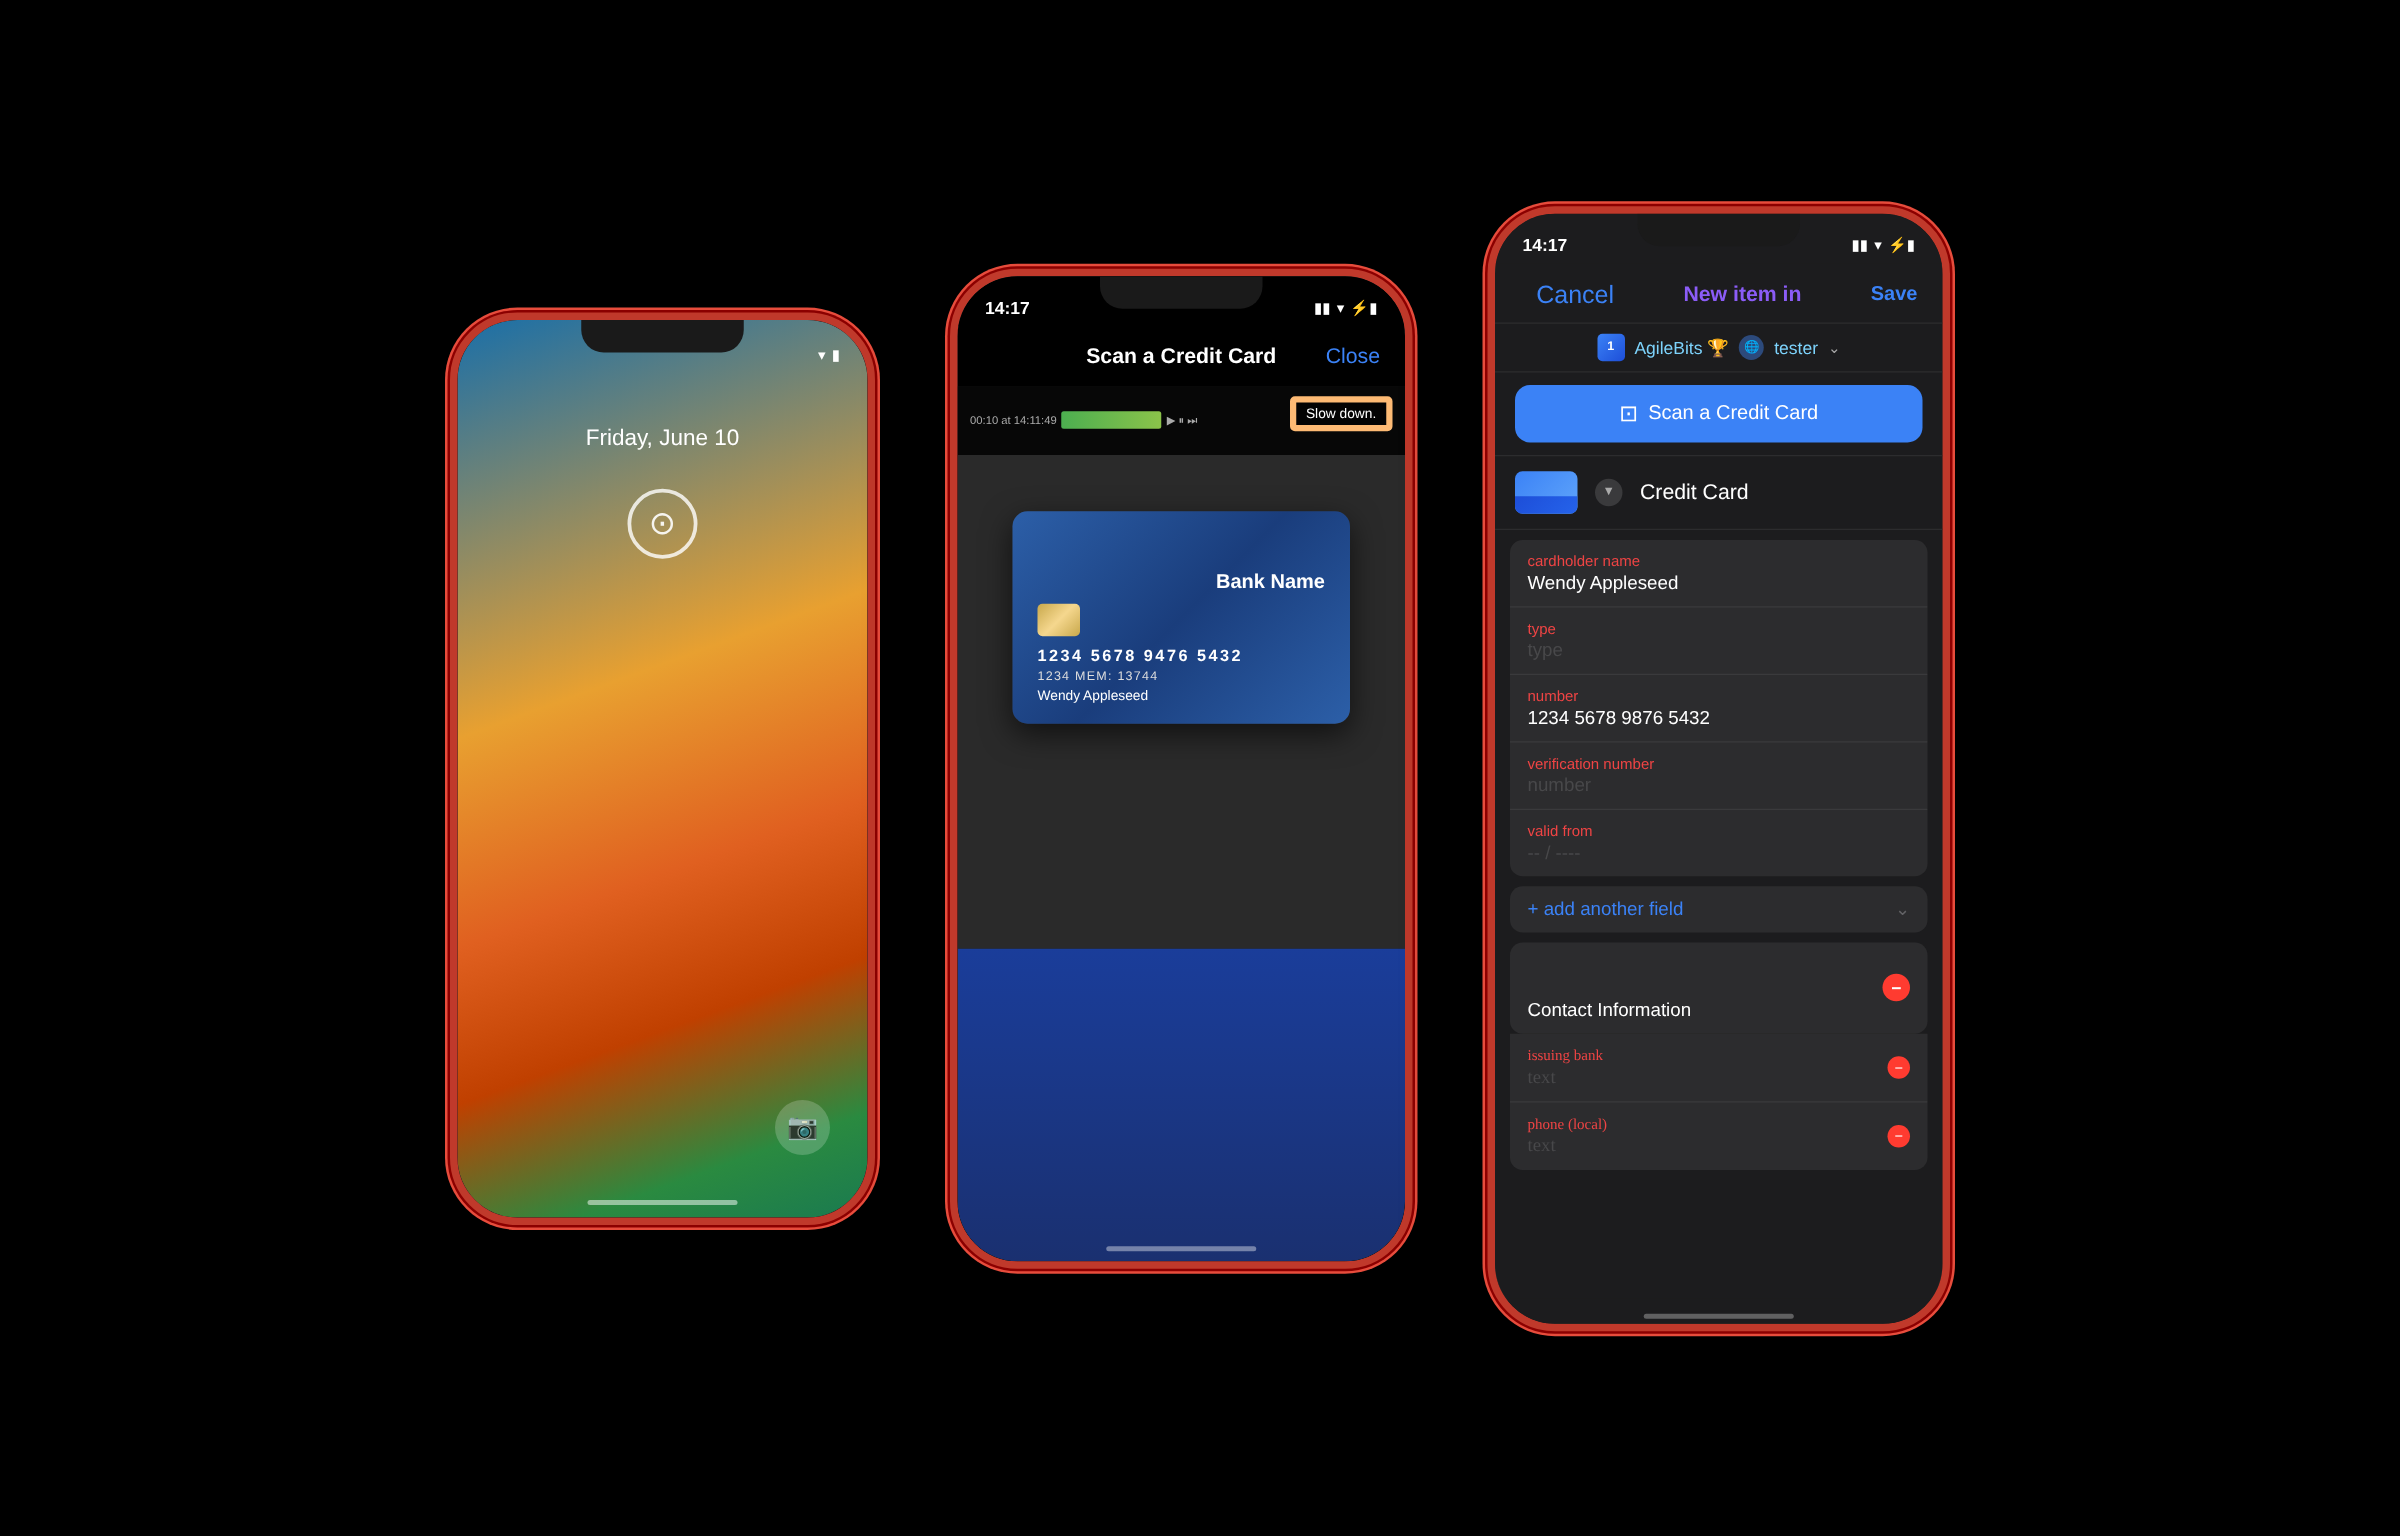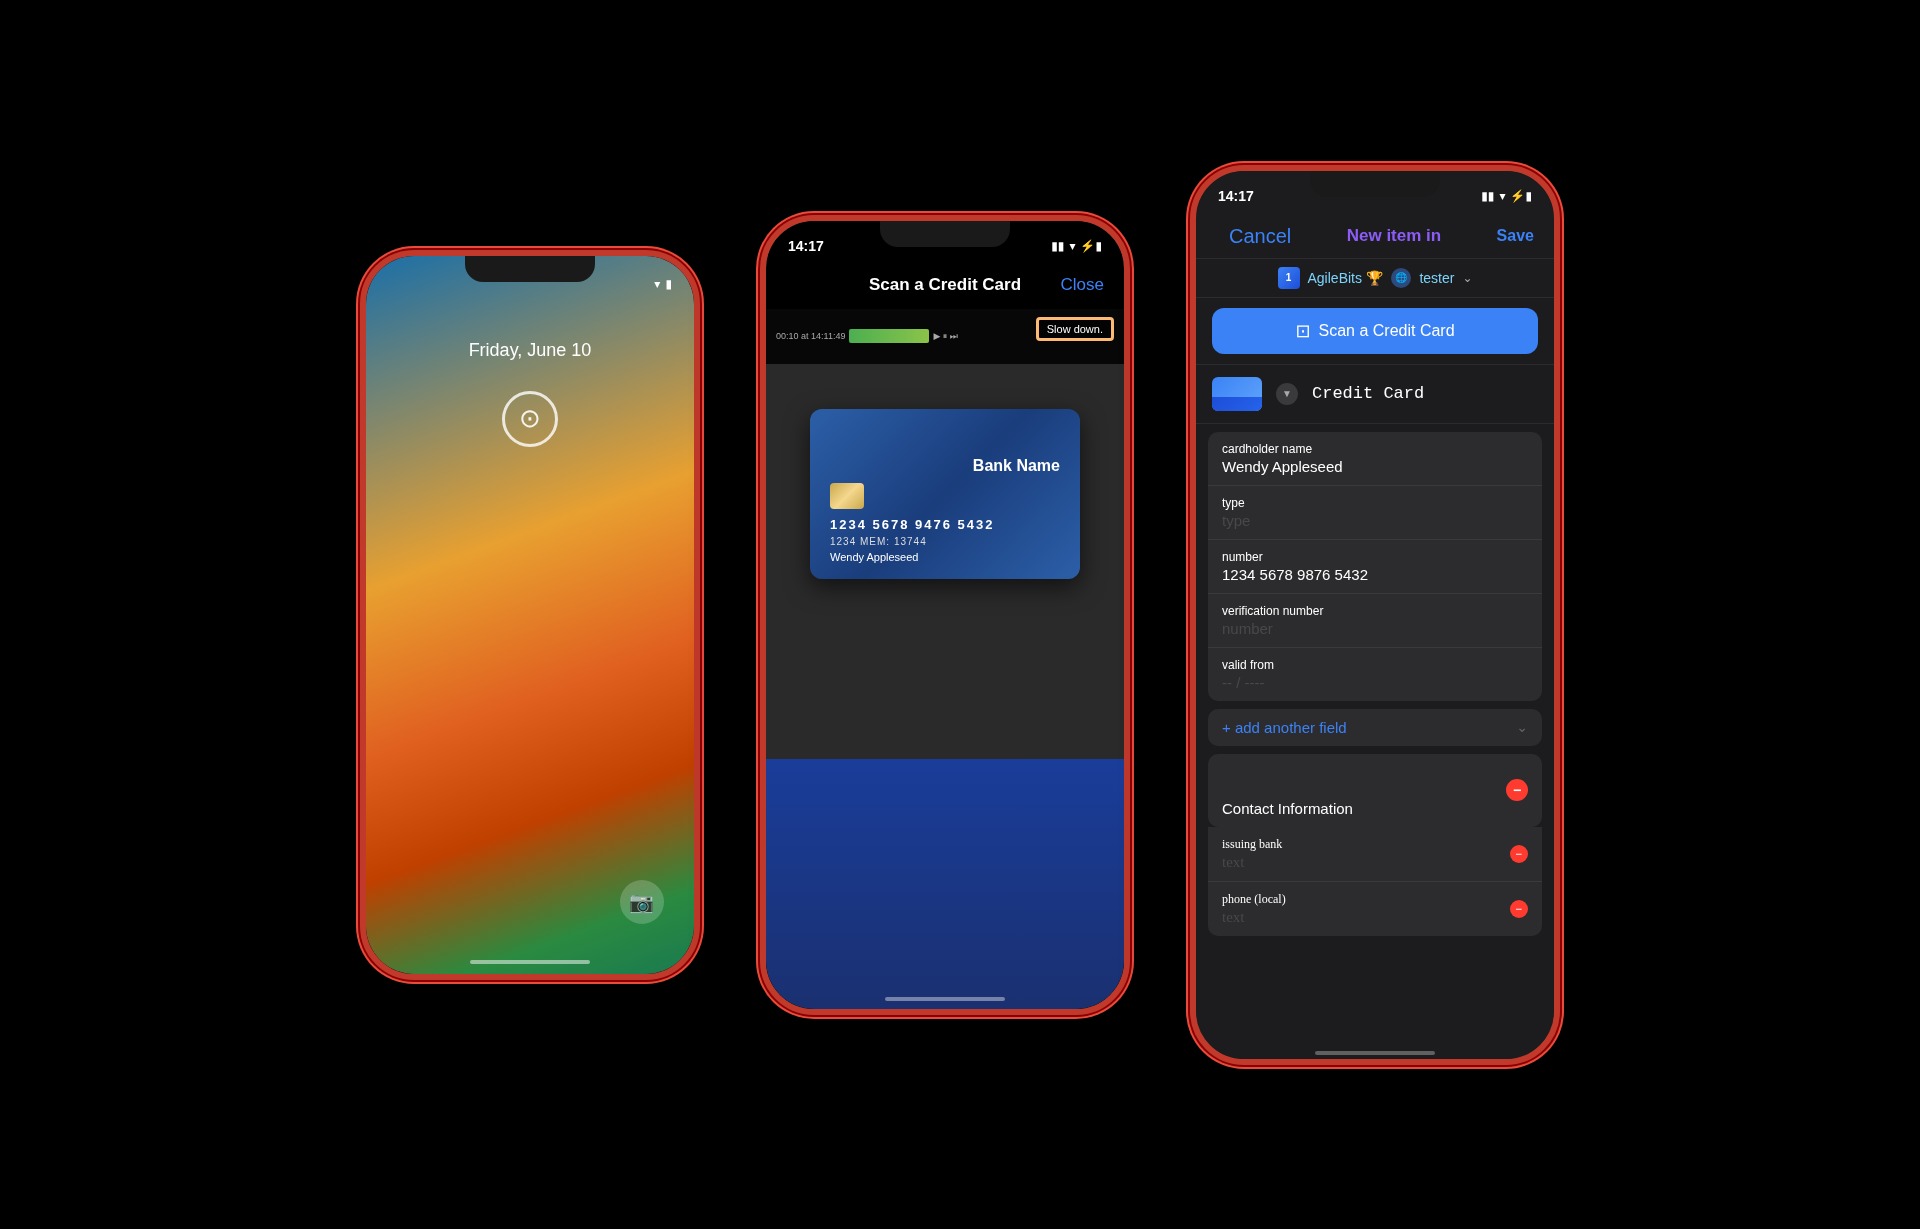--- a/index.html
+++ b/index.html
@@ -219,21 +219,21 @@
     .ctrl-text { color: #aaa; font-size: 9px; }
     .ctrl-green-bar {
       height: 14px; width: 80px;
       background: linear-gradient(90deg, #4CAF50, #8BC34A);
       border-radius: 2px;
     }
     .slow-down-badge {
       position: absolute;
       top: 8px; right: 10px;
       background: rgba(0,0,0,0.5);
-      border: 3px solid #fdba74;
+      border: 5px solid #fdba74;
       color: #fff;
       font-size: 11px;
       padding: 3px 8px;
       border-radius: 4px;
     }
     
     .camera-dark {
       position: absolute;
       top: 55px; bottom: 250px; left: 0; right: 0;
       background: #2a2a2a;
@@ -410,21 +410,20 @@
       border-radius: 50%;
       display: flex; align-items: center; justify-content: center;
       color: #aaa;
       font-size: 10px;
     }
     .card-type-name {
       color: #fff;
       font-size: 17px;
       font-weight: 500;
       flex: 1;
-      font-family: Liberation Mono, monospace;
     }
 
     .form-fields {
       flex: 1;
       overflow: hidden;
     }
     .field-group {
       background: #2c2c2e;
       border-radius: 10px;
       margin: 8px 12px;
@@ -432,21 +431,21 @@
     }
     .field-item {
       padding: 10px 14px;
       border-bottom: 1px solid #3a3a3c;
       display: flex;
       flex-direction: column;
       gap: 2px;
     }
     .field-item:last-child { border-bottom: none; }
     .field-label {
-      color: #ffffff;
+      color: #ef4444;
       font-size: 12px;
     }
     .field-value {
       color: #fff;
       font-size: 15px;
     }
     .field-placeholder {
       color: #48484a;
       font-size: 15px;
     }

